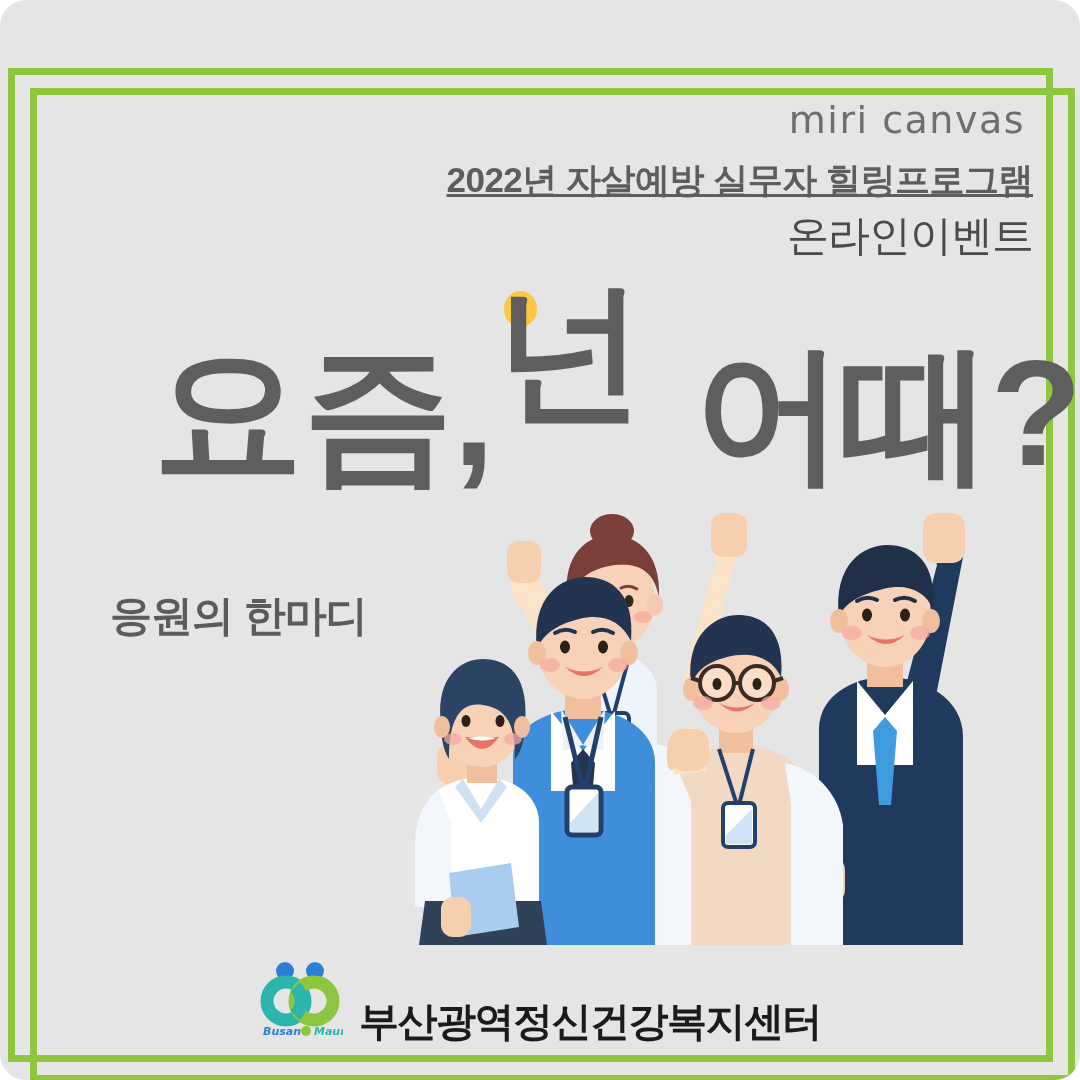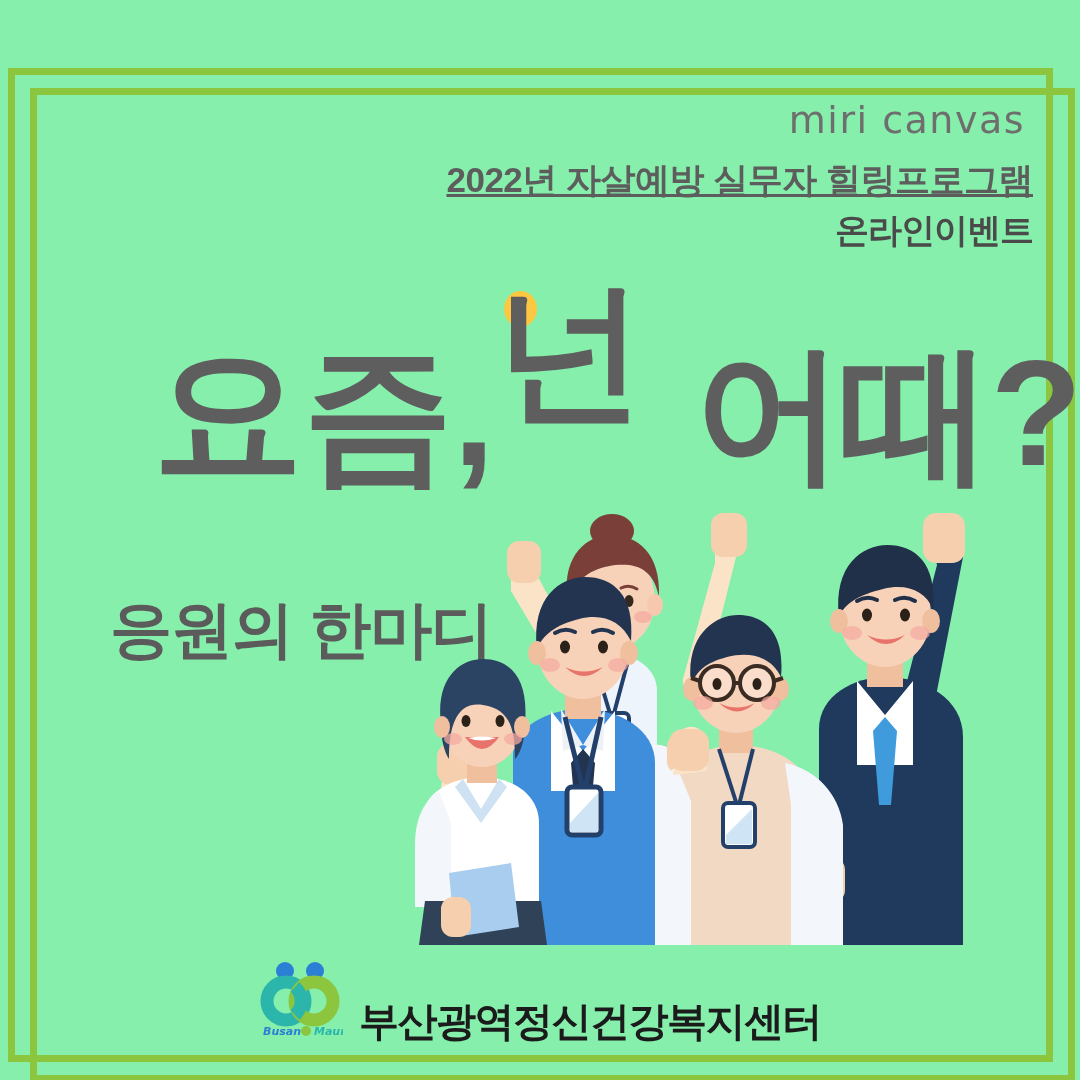--- a/index.html
+++ b/index.html
@@ -8,22 +8,23 @@
     background: #ffffff;
   }
   body {
     font-family: "Liberation Sans", "DejaVu Sans", sans-serif;
   }
 
   #poster {
     position: relative;
     width: 1080px;
     height: 1080px;
-    background: #86efac;
+    background: #e5e5e5;
     overflow: hidden;
+    border-radius: 26px;
   }
 
   
   .frame {
     position: absolute;
     box-sizing: border-box;
     border: 7px solid #8cc63f;
     pointer-events: none;
   }
   .frame-outer {
@@ -61,22 +62,22 @@
     font-weight: bold;
     color: #5d5d5d;
     letter-spacing: -0.5px;
     white-space: nowrap;
     text-decoration: underline;
   }
   .prog-line2 {
     position: absolute;
     right: 47px;
     top: 208px;
-    font-size: 34px;
-    font-weight: bold;
+    font-size: 42px;
+    font-weight: normal;
     color: #4a4a4a;
     letter-spacing: -1px;
     white-space: nowrap;
   }
 
   
   .yellow-dot {
     position: absolute;
     left: 504px;
     top: 291px;
@@ -105,21 +106,21 @@
     letter-spacing: 6px;
   }
   .headline .word-start { letter-spacing: 0px; margin-left: 45px; }
   .headline .word-end { letter-spacing: -2px; }
 
   
   .subheadline {
     position: absolute;
     left: 110px;
     top: 588px;
-    font-size: 62px;
+    font-size: 42px;
     font-weight: bold;
     color: #5b5b5b;
     letter-spacing: -1px;
     white-space: nowrap;
   }
 
   
   .illustration {
     position: absolute;
     left: 415px;

